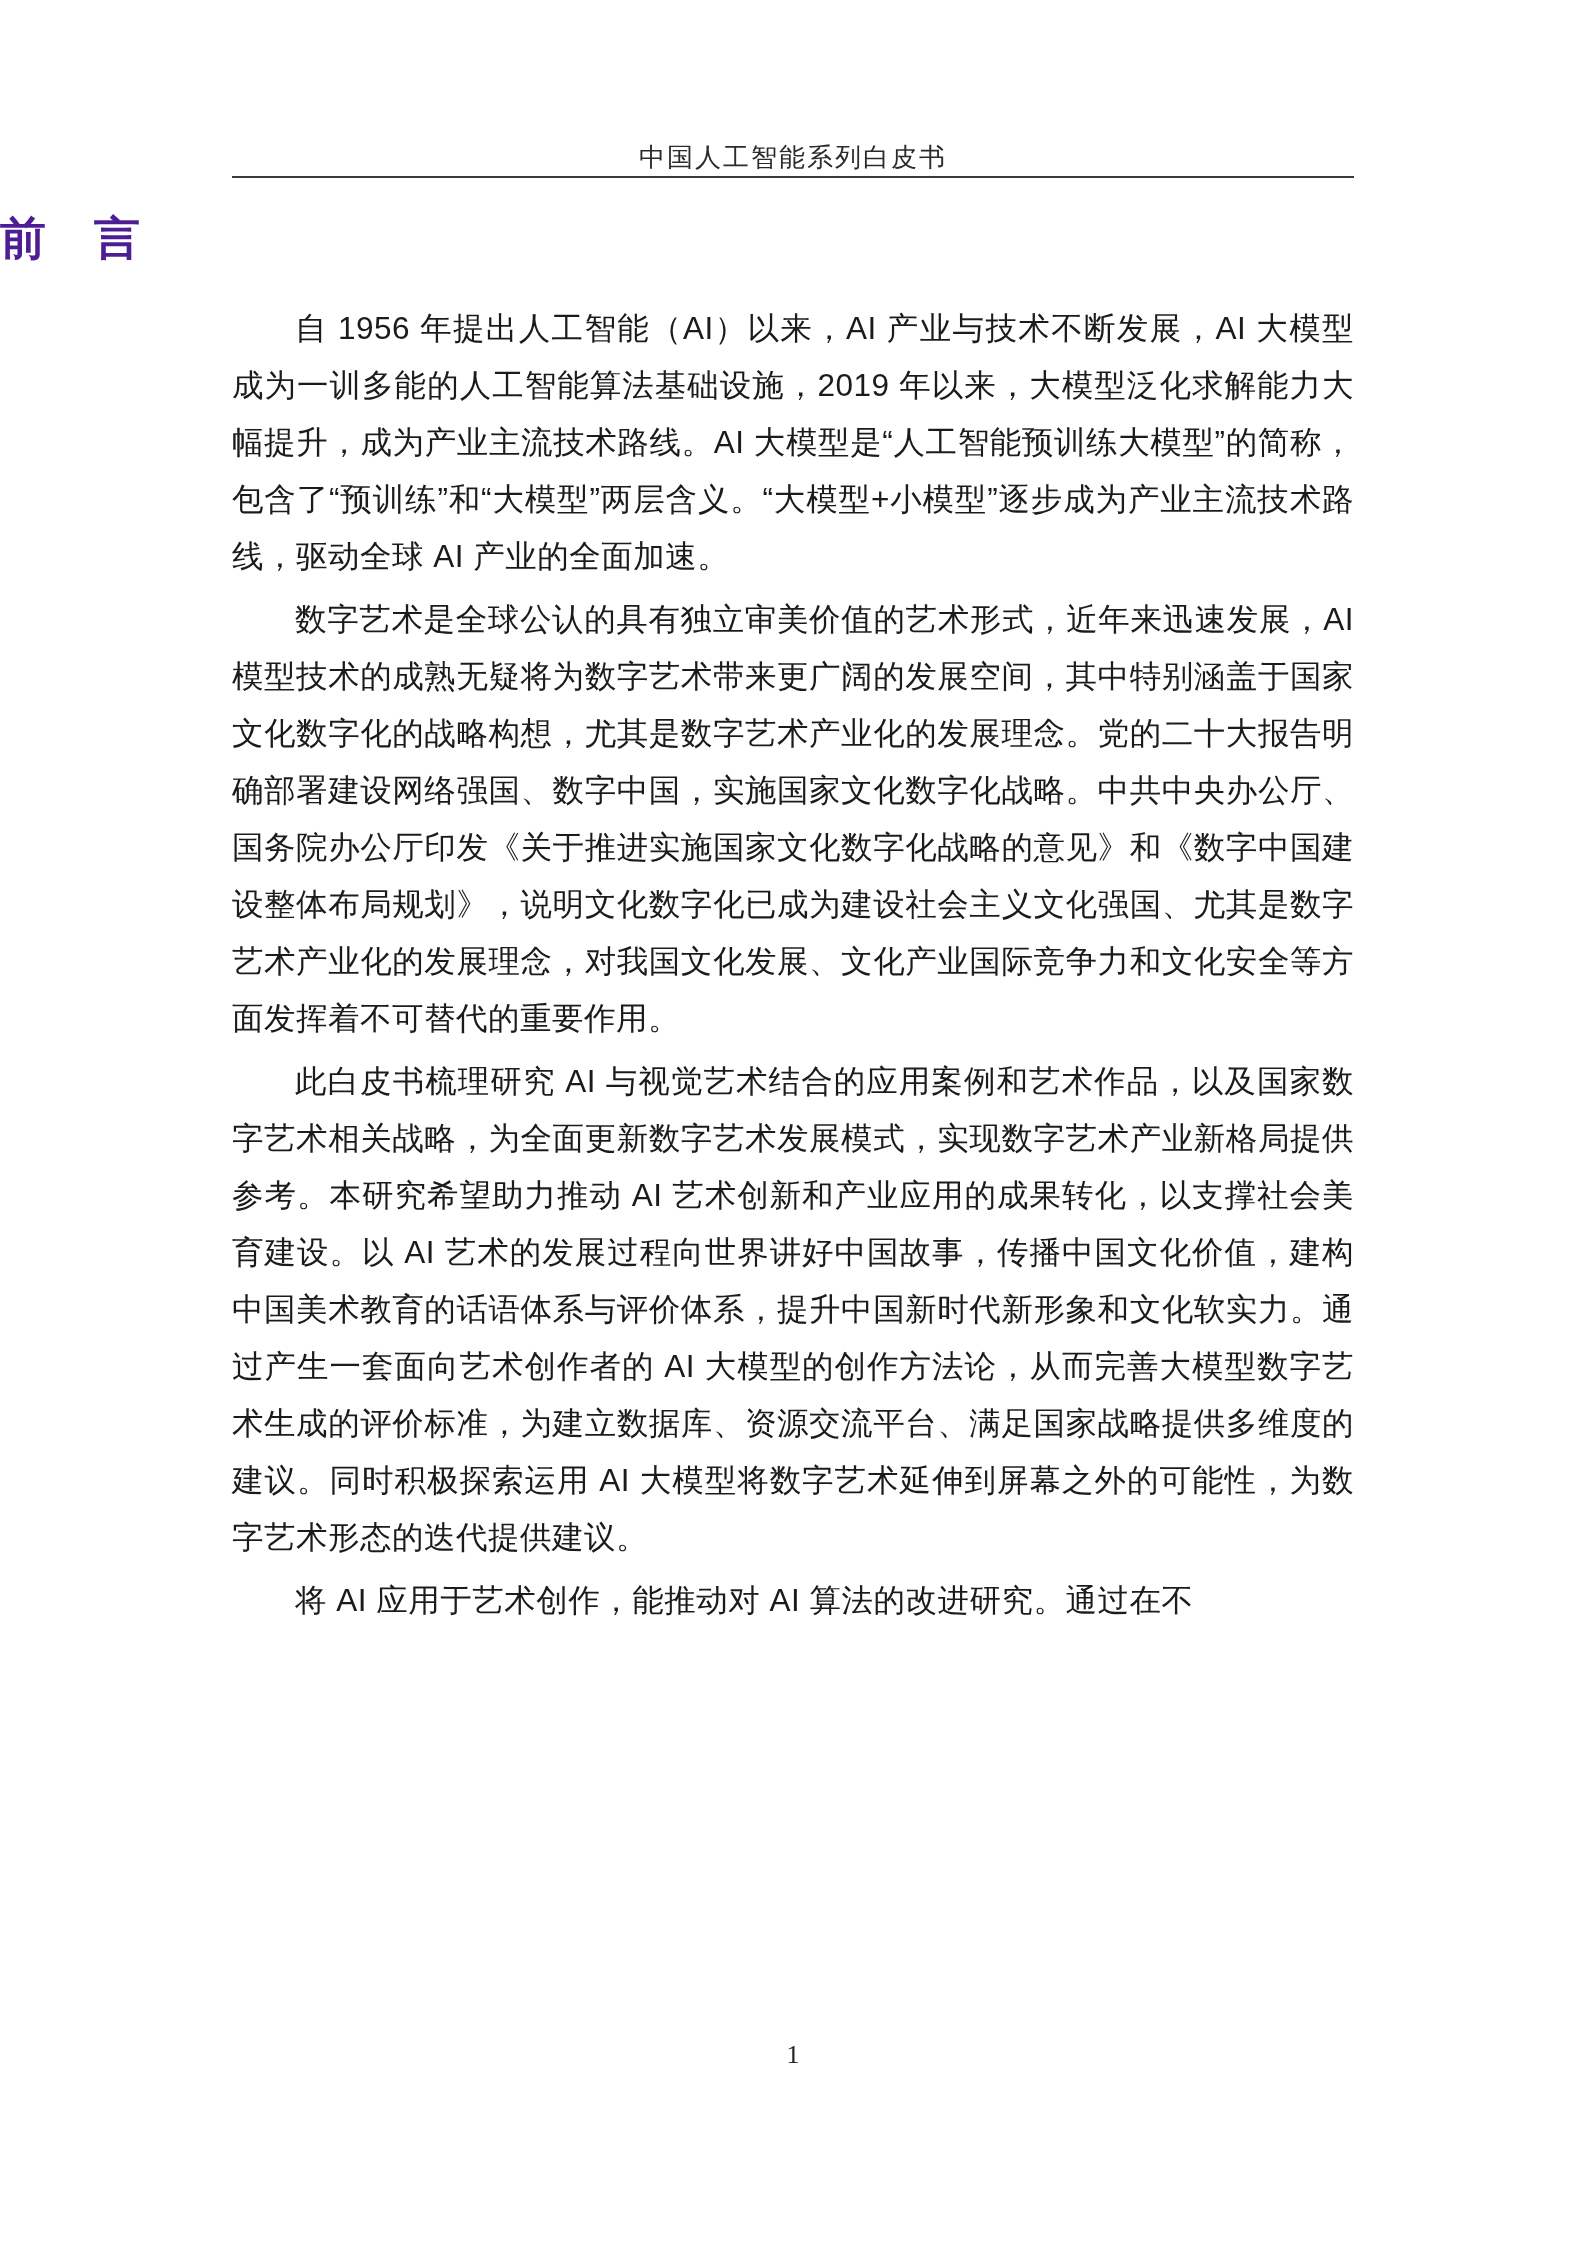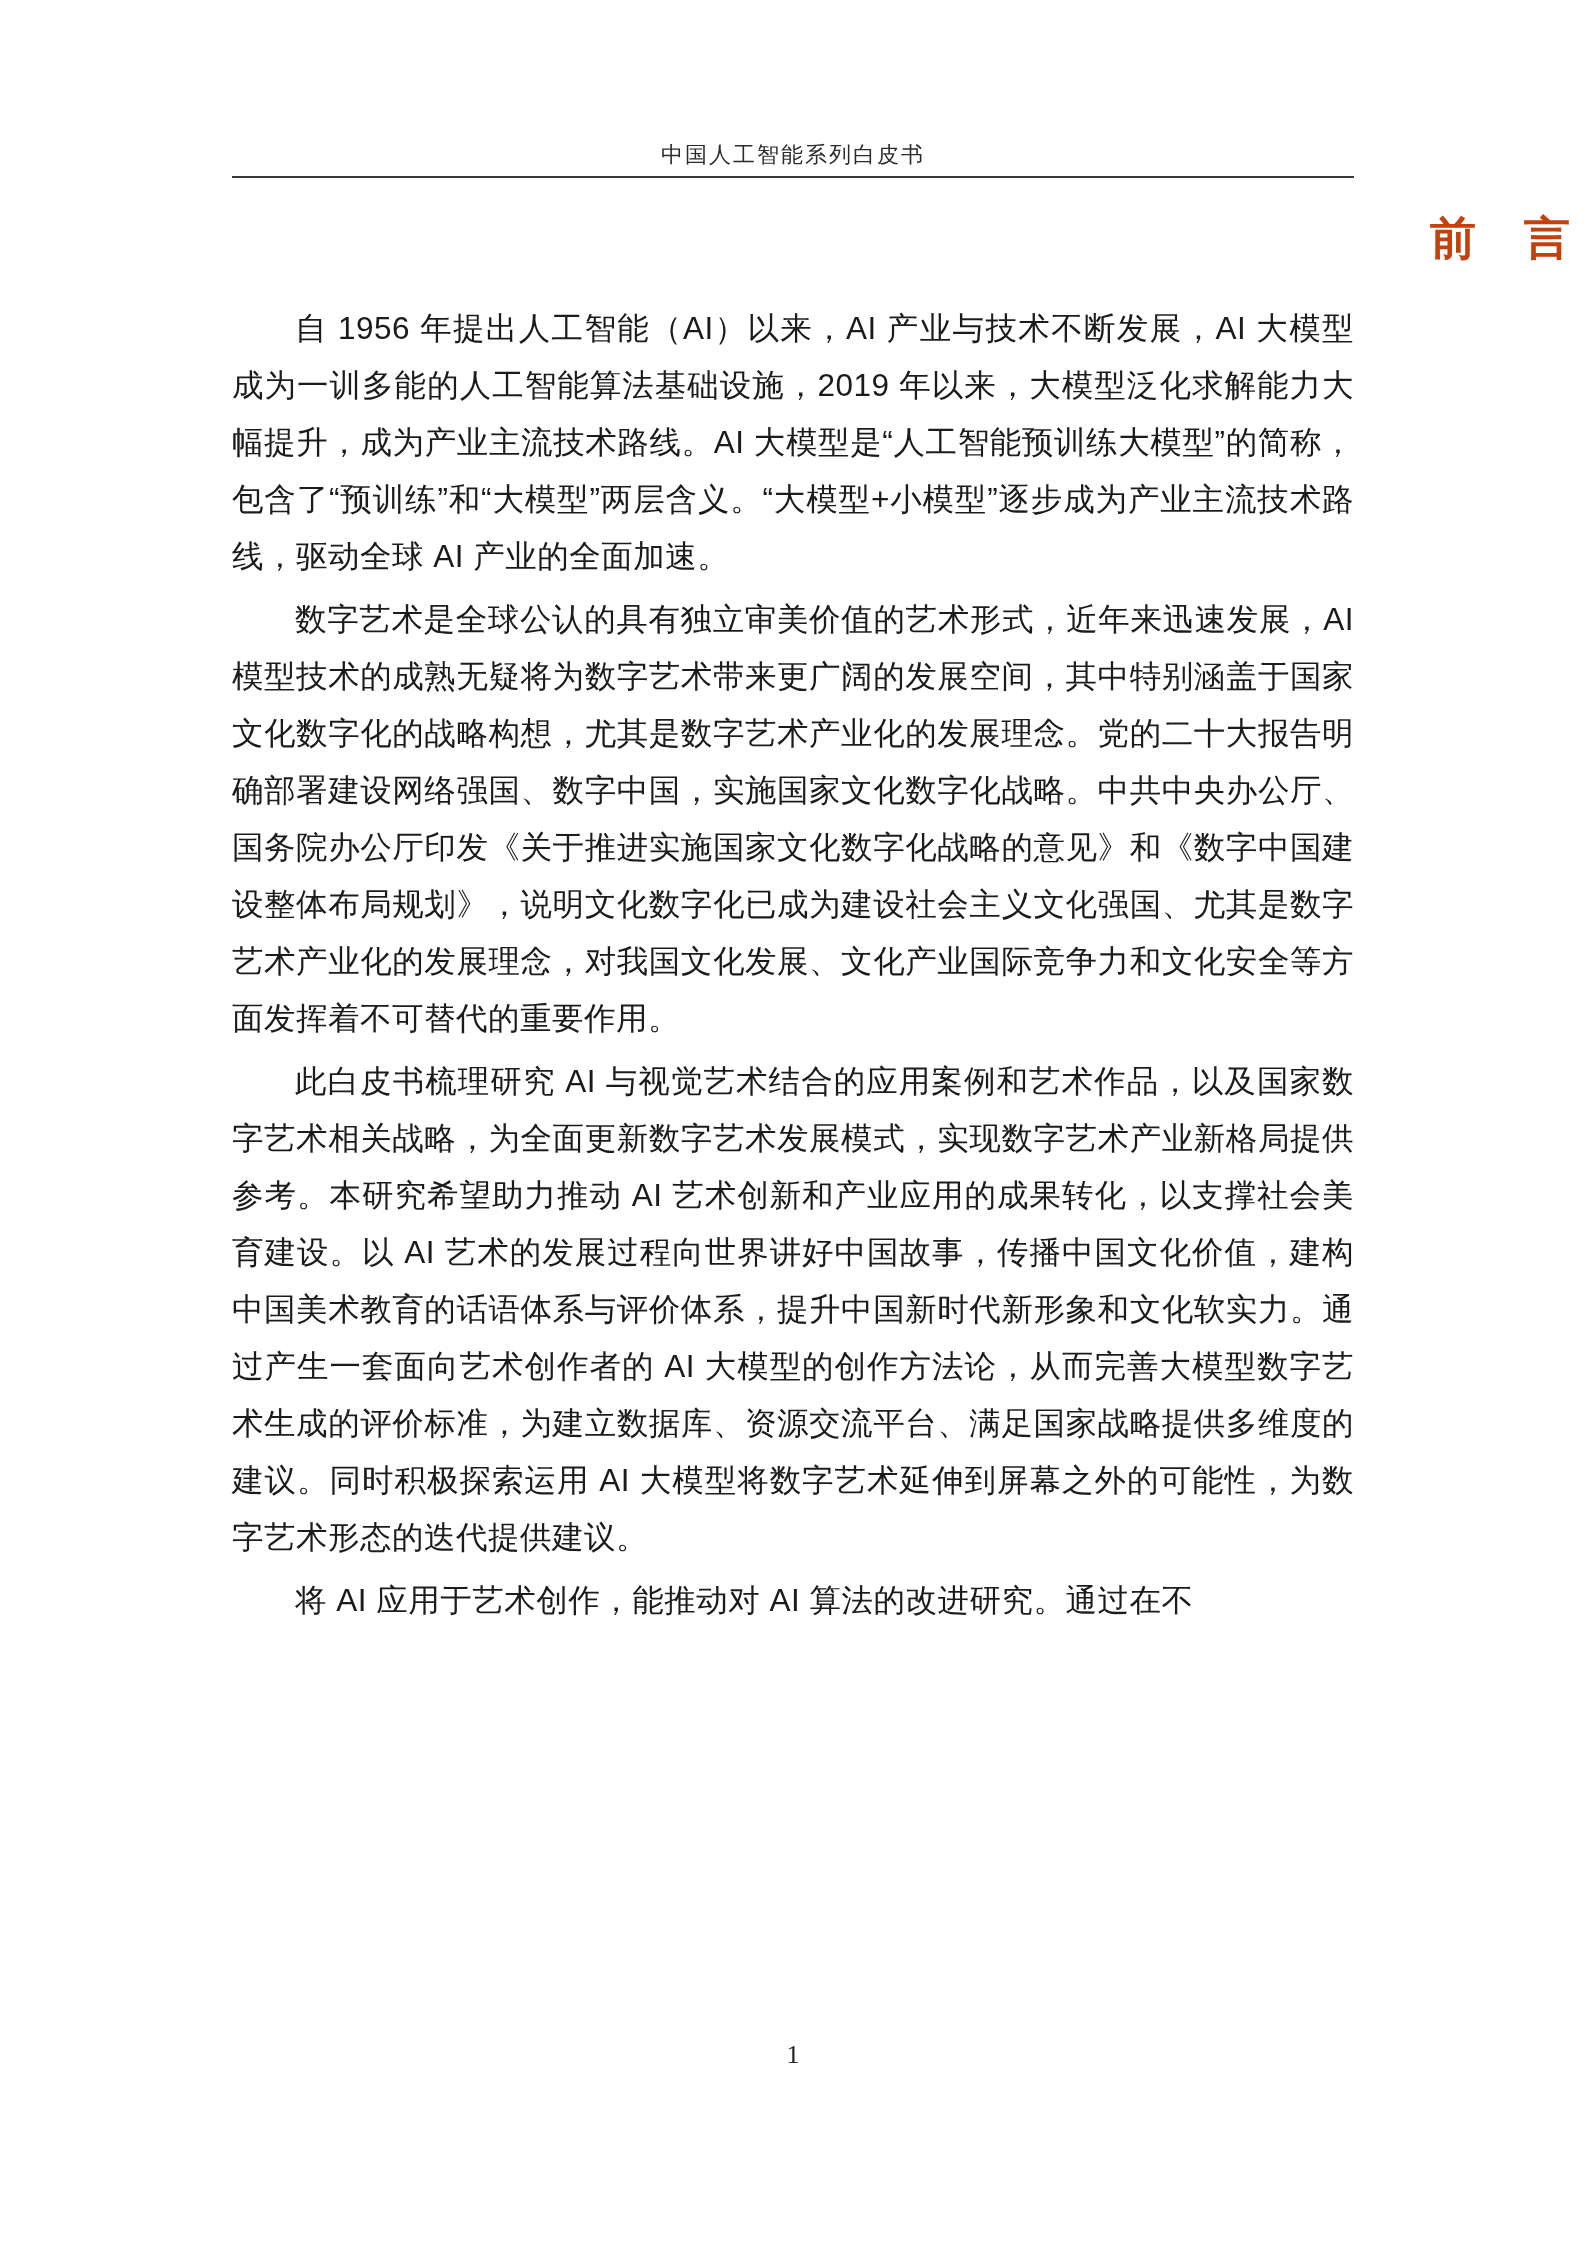--- a/index.html
+++ b/index.html
@@ -19,44 +19,44 @@
     position: absolute;
     inset: 0;
     padding: 0;
   }
   .running-head {
     position: absolute;
     top: 140px;
     left: 0;
     right: 0;
     text-align: center;
-    font-size: 22px;
+    font-size: 26px;
     letter-spacing: 2px;
     color: #2b2b2b;
     font-family: "DejaVu Sans", sans-serif;
     font-weight: 400;
   }
   .head-rule {
     position: absolute;
     top: 176px;
     left: 232px;
     width: 1122px;
     height: 0;
     border-top: 2px solid #3a3a3a;
   }
   .doc-title {
     position: absolute;
     top: 208px;
     left: 0;
     right: 0;
-    text-align: right;
+    text-align: left;
     font-size: 46px;
     font-weight: bold;
     letter-spacing: 16px;
-    color: #c2410c;
+    color: #4c1d95;
     font-family: "DejaVu Sans", sans-serif;
   }
   .body-col {
     position: absolute;
     top: 300px;
     left: 232px;
     width: 1122px;
   }
   p.para {
     margin: 0 0 6px 0;

